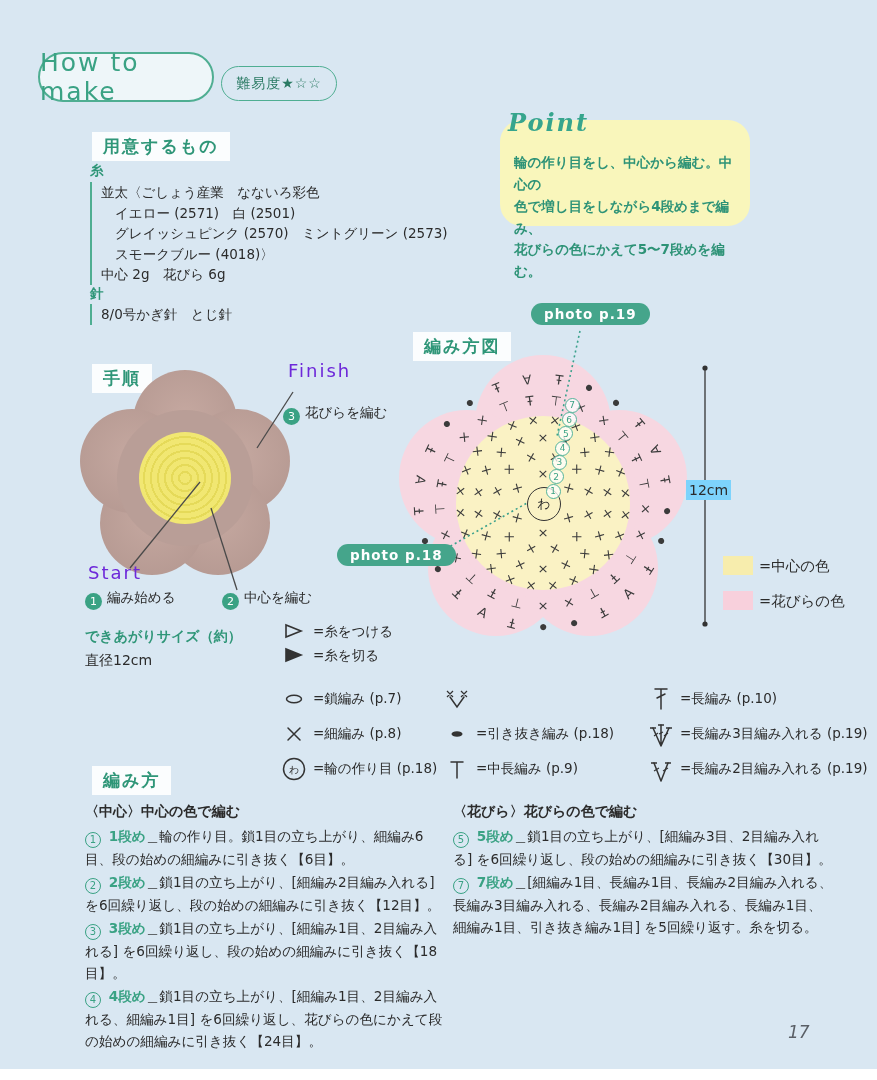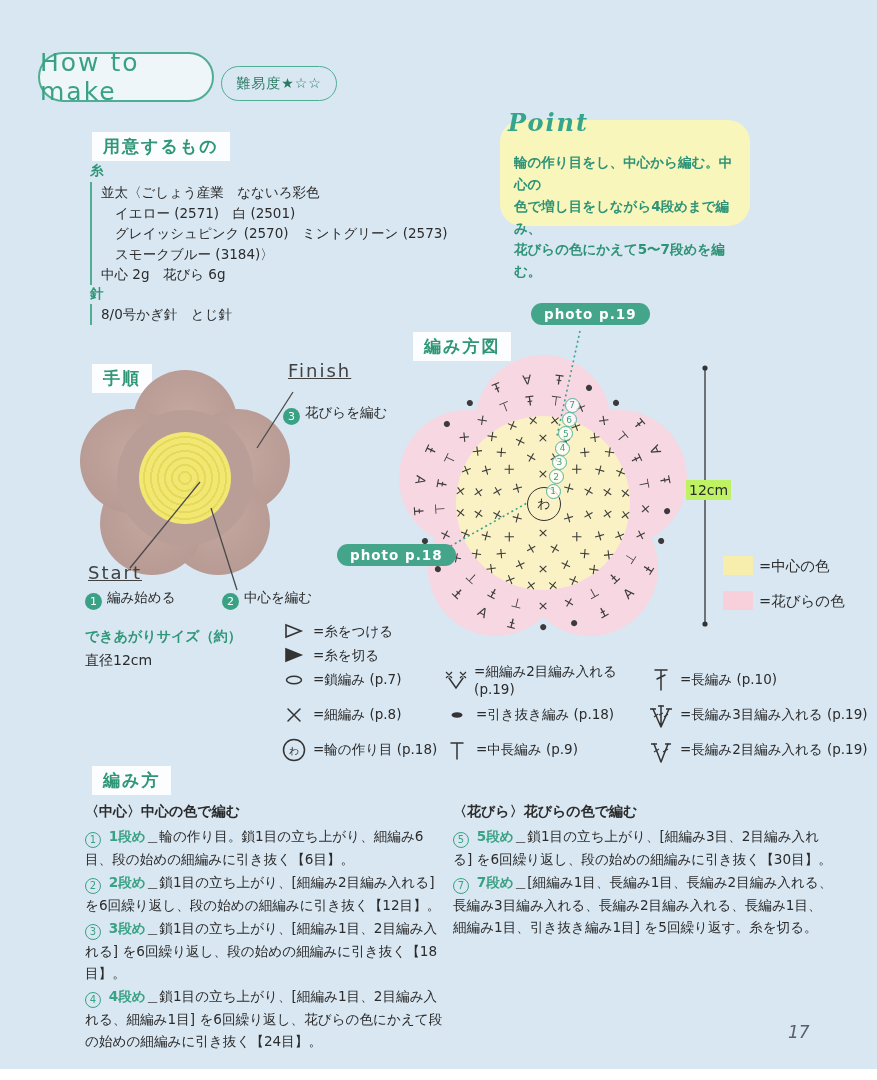--- a/index.html
+++ b/index.html
@@ -26,36 +26,36 @@
              border-radius:22px;}
   .point-title{left:508px;top:108px;color:#36a58d;font-size:24px;font-style:italic;
                font-family:"DejaVu Serif","Liberation Serif",serif;letter-spacing:2px;font-weight:bold;}
   .point-text{left:514px;top:152px;width:228px;color:#2e9377;font-size:13.5px;
               line-height:1.62;font-weight:bold;}
   
   .petal{position:absolute;border-radius:50%;}
   .badge{display:inline-flex;width:17px;height:17px;border-radius:50%;background:#3aa284;
          color:#fff;font-size:11px;align-items:center;justify-content:center;
          margin-right:5px;vertical-align:-3px;}
-  .script{color:#404040;font-size:18px;letter-spacing:2px;text-decoration:underline;}
+  .script{color:#6d28d9;font-size:18px;letter-spacing:2px;}
   .steplab{font-size:13.5px;}
   
   .dsym{position:absolute;color:#3b3b3b;font-size:13px;line-height:1;
         transform-origin:center;white-space:nowrap;}
   .rnum{position:absolute;width:13px;height:13px;border:1.2px solid #55b49b;
         border-radius:50%;background:rgba(255,255,255,.75);color:#3aa284;font-size:9px;
         display:flex;align-items:center;justify-content:center;}
   .photo-pill{background:#45a58b;color:#fff;font-size:13.5px;font-weight:bold;
               border-radius:14px;padding:3px 13px;letter-spacing:1px;z-index:60;}
   .swatch{width:30px;height:19px;display:inline-block;vertical-align:-4px;margin-right:6px;}
   .cleg{font-size:14.5px;}
   
   .sym-row{display:flex;align-items:center;height:24px;font-size:13.5px;}
   .sym-grid{display:grid;grid-template-columns:163px 204px auto;grid-auto-rows:35px;
-            align-items:center;}
+            align-items:center;margin-top:19px;}
   .sym-cell{display:flex;align-items:center;font-size:13.5px;}
   .sym-ic{width:26px;display:inline-flex;justify-content:center;margin-right:6px;}
   
   .instr-col{position:absolute;top:800px;font-size:13.6px;line-height:1.62;}
   .instr-head{font-weight:bold;font-size:14px;margin-bottom:2px;}
   .instr-step{margin:0 0 1px 0;}
   .inum{display:inline-flex;width:14px;height:14px;border:1.2px solid #3aa284;
         border-radius:50%;color:#3aa284;font-size:10px;align-items:center;
         justify-content:center;margin-right:3px;vertical-align:-2px;}
   .iround{color:#3aa284;font-weight:bold;}
@@ -71,21 +71,21 @@
 <div class="abs diff-pill">
   <span>難易度★☆☆</span>
 </div>
 
 <div class="abs chip" style="left:92px;top:132px;">用意するもの</div>
 <div class="abs greenb" style="left:90px;top:162px;font-size:13.5px;">糸</div>
 <div class="abs mat vbar" style="left:90px;top:182px;width:360px;">
     <div class="yarn-line">並太〈ごしょう産業　なないろ彩色</div>
     <div class="yarn-line indent">イエロー (2571)　白 (2501)</div>
     <div class="yarn-line indent">グレイッシュピンク (2570)　ミントグリーン (2573)</div>
-    <div class="yarn-line indent">スモークブルー (3184)〉</div>
+    <div class="yarn-line indent">スモークブルー (4018)〉</div>
     <div class="yarn-line">中心 2g　花びら 6g</div>
   </div>
 <div class="abs greenb" style="left:90px;top:285px;font-size:13.5px;">針</div>
 <div class="abs mat vbar" style="left:90px;top:304px;width:300px;">8/0号かぎ針　とじ針</div>
 
 <div class="abs point-box"></div>
 <div class="abs point-title">Point</div>
 <div class="abs point-text">
     <div>輪の作り目をし、中心から編む。中心の</div>
     <div>色で増し目をしながら4段めまで編み、</div>
@@ -246,21 +246,21 @@
       <span class="rnum" style="left: 152.5px; top: 130.5px; z-index: 6;">1</span>
       <span class="rnum" style="left: 155.7px; top: 116.2px; z-index: 6;">2</span>
       <span class="rnum" style="left: 158.9px; top: 101.9px; z-index: 6;">3</span>
       <span class="rnum" style="left: 162.1px; top: 87.6px; z-index: 6;">4</span>
       <span class="rnum" style="left: 165.3px; top: 73.3px; z-index: 6;">5</span>
       <span class="rnum" style="left: 168.5px; top: 59px; z-index: 6;">6</span>
       <span class="rnum" style="left: 171.7px; top: 44.7px; z-index: 6;">7</span>
     </div>
 </div>
 
-<div class="abs" style="left:686px;top:480px;background:#bef264;padding:2px 3px;font-size:14px;z-index:51;">12cm</div>
+<div class="abs" style="left:686px;top:480px;background:#7dd3fc;padding:2px 3px;font-size:14px;z-index:51;">12cm</div>
 <div class="abs" id="color-legend" style="left:723px;top:556px;">
     <div class="cleg" style="margin-bottom: 15px;"><span class="swatch" style="background: rgb(247, 237, 173);"></span><span>=中心の色</span></div>
     <div class="cleg" style="margin-bottom: 15px;"><span class="swatch" style="background: rgb(248, 208, 220);"></span><span>=花びらの色</span></div>
   </div>
 
 <div class="abs" id="symbols-top" style="left:281px;top:620px;">
     <div class="sym-row">
       <span class="sym-ic">
         <svg width="22" height="24">
           <polygon points="3,5 3,17 18,11" fill="none" stroke="#333" stroke-width="1.6"></polygon>
@@ -286,21 +286,20 @@
       </span>
       <span>=鎖編み (p.7)</span>
     </div>
     <div class="sym-cell">
       <span class="sym-ic">
         <svg width="24" height="26">
           <path d="M5 11 L12 21 L19 11" stroke="#333" stroke-width="1.5" fill="none" stroke-linecap="round"></path>
           <path d="M2 5 L8 11 M8 5 L2 11 M16 5 L22 11 M22 5 L16 11" stroke="#333" stroke-width="1.2"></path>
         </svg>
       </span>
-      <span>=細編み2目編み入れる (p.19)</span>
     </div>
     <div class="sym-cell">
       <span class="sym-ic">
         <svg width="22" height="28">
           <path d="M11 4 L11 24 M5 4 L17 4 M7 13 L15 9" stroke="#333" stroke-width="1.5" fill="none" stroke-linecap="round"></path>
         </svg>
       </span>
       <span>=長編み (p.10)</span>
     </div>
     <div class="sym-cell">

